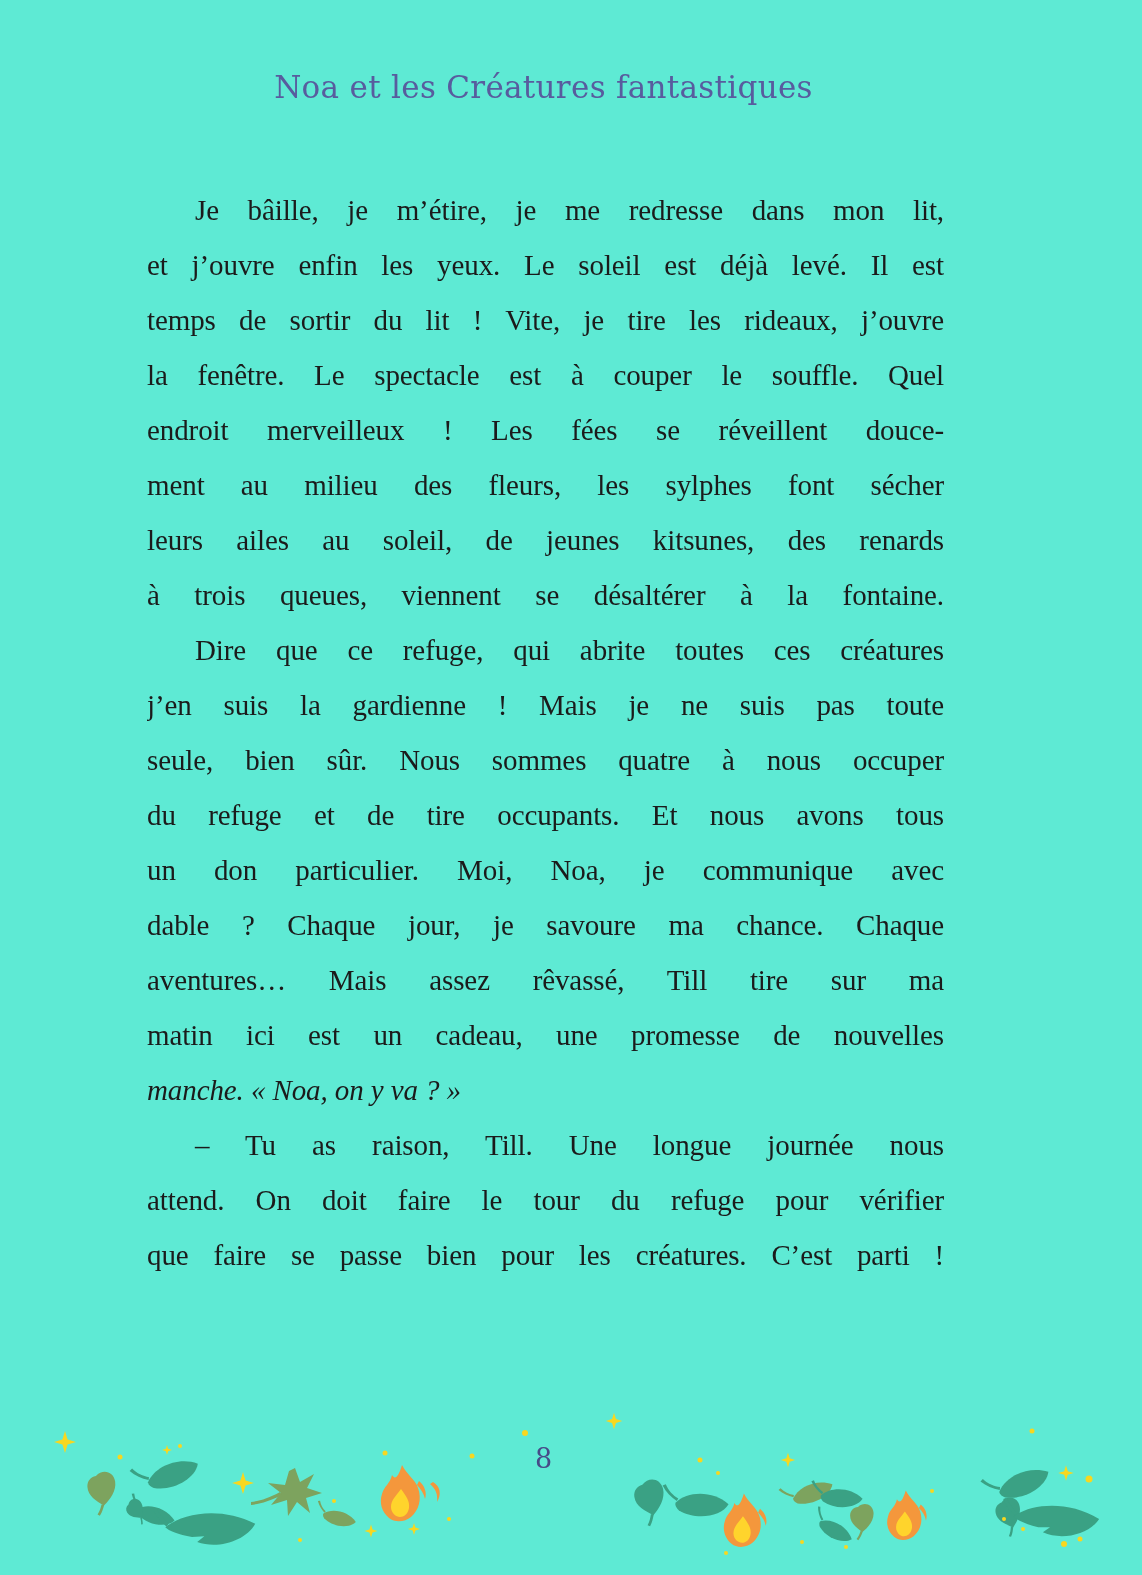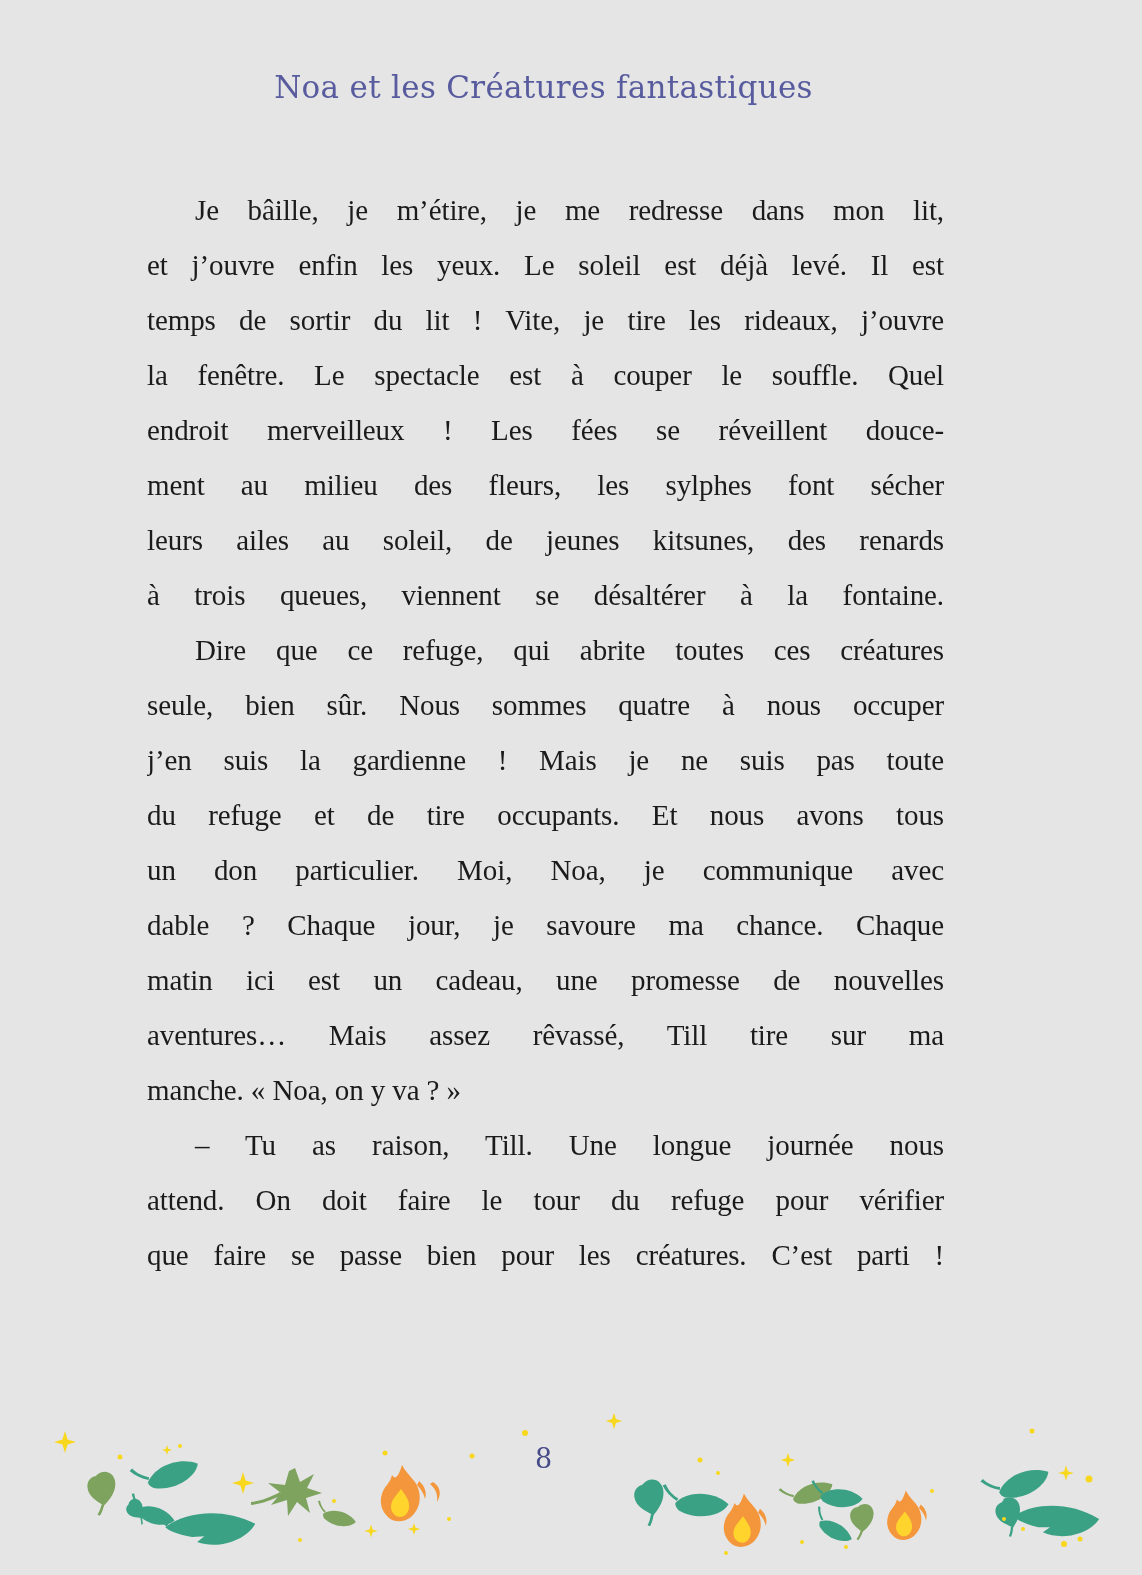--- a/index.html
+++ b/index.html
@@ -1,19 +1,19 @@
 <!DOCTYPE html>
 <html style="--title-blue: #585c9e; --body-text: #1b1b1b; --page-number-blue: #474b88; --leaf-teal: #3aa184; --leaf-olive: #7da35e; --sparkle-yellow: #f8d71f; --flame-orange: #f4973c; --flame-inner-yellow: #ffd42c;"><head>
 <meta charset="utf-8">
 <style>
   html,body{margin:0;padding:0;background:#ffffff;}
   .page{
     position:relative;
     width:1142px;height:1575px;
-    background:#e5e5e5;
+    background:#5eead4;
     overflow:hidden;
     font-family:"Liberation Serif", serif;
   }
   .book-title{
     position:absolute;
     top:64px;left:145px;width:797px;height:46px;
     line-height:46px;
     text-align:center;
     font-family:"DejaVu Serif", serif;
     font-size:31px;
@@ -29,21 +29,21 @@
     height:55px;
     line-height:55px;
     font-size:29px;
     letter-spacing:-0.1px;
     overflow:hidden;
     text-align:justify;
     text-align-last:justify;
   }
   .line::after{content:"";display:inline-block;width:100%;height:0;}
   .line.indent{padding-left:48px;}
-  .line.no-just{text-align:left;text-align-last:left;}
+  .line.no-just{text-align:left;text-align-last:left;font-style:italic;}
   .line.no-just::after{width:0;}
   .page-number{
     position:absolute;
     top:1443px;left:145px;width:797px;
     text-align:center;
     font-family:"DejaVu Serif", serif;
     font-size:27px;
     color:var(--page-number-blue,#474b88);
   }
   .decoration{
@@ -67,27 +67,27 @@
   <div class="text-block">
     <div class="line indent">Je bâille, je m’étire, je me redresse dans mon lit,</div>
     <div class="line">et j’ouvre enfin les yeux. Le soleil est déjà levé. Il est</div>
     <div class="line">temps de sortir du lit ! Vite, je tire les rideaux, j’ouvre</div>
     <div class="line">la fenêtre. Le spectacle est à couper le souffle. Quel</div>
     <div class="line">endroit merveilleux ! Les fées se réveillent douce-</div>
     <div class="line">ment au milieu des fleurs, les sylphes font sécher</div>
     <div class="line">leurs ailes au soleil, de jeunes kitsunes, des renards</div>
     <div class="line">à trois queues, viennent se désaltérer à la fontaine.</div>
     <div class="line indent">Dire que ce refuge, qui abrite toutes ces créatures</div>
+    <div class="line">j’en suis la gardienne ! Mais je ne suis pas toute</div>
     <div class="line">seule, bien sûr. Nous sommes quatre à nous occuper</div>
-    <div class="line">j’en suis la gardienne ! Mais je ne suis pas toute</div>
     <div class="line">du refuge et de tire occupants. Et nous avons tous</div>
     <div class="line">un don particulier. Moi, Noa, je communique avec</div>
     <div class="line">dable ? Chaque jour, je savoure ma chance. Chaque</div>
+    <div class="line">aventures… Mais assez rêvassé, Till tire sur ma</div>
     <div class="line">matin ici est un cadeau, une promesse de nouvelles</div>
-    <div class="line">aventures… Mais assez rêvassé, Till tire sur ma</div>
     <div class="line no-just">manche. « Noa, on y va ? »</div>
     <div class="line indent">– Tu as raison, Till. Une longue journée nous</div>
     <div class="line">attend. On doit faire le tour du refuge pour vérifier</div>
     <div class="line">que faire se passe bien pour les créatures. C’est parti !</div>
   </div>
 
   <div class="page-number">8</div>
 
   <svg class="decoration" viewBox="0 0 1142 175" xmlns="http://www.w3.org/2000/svg" aria-hidden="true">
     <defs>

